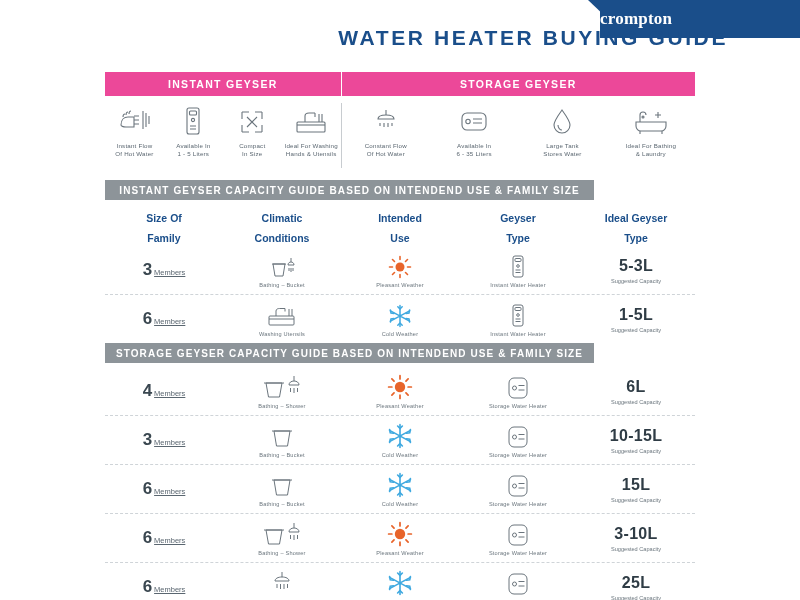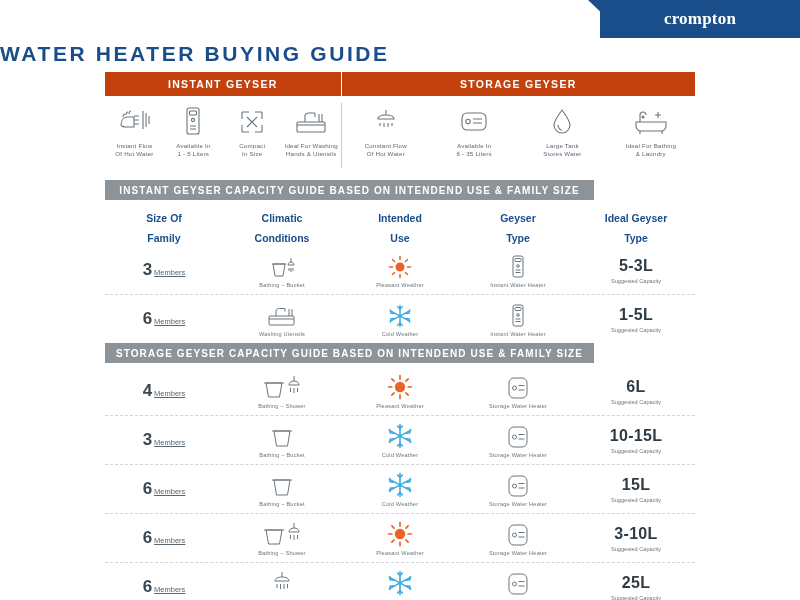--- a/index.html
+++ b/index.html
@@ -10,42 +10,42 @@
     color:#3c4a52;
     overflow:hidden;
   }
   .page{position:relative;width:800px;height:600px;}
 
   
   .brand-wrap{position:absolute;top:0;right:0;width:260px;height:44px;}
   .brand-bar{
     position:absolute;top:0;right:0;width:200px;height:38px;
     background:#1a4e8a;
-    display:flex;align-items:center;justify-content:center;
+    display:flex;align-items:center;
   }
   .brand-text{
     color:#ffffff;font-size:17px;font-weight:bold;letter-spacing:.2px;
     font-family:"Liberation Serif", serif;
   }
   .brand-flag{
     position:absolute;top:0;left:48px;width:0;height:0;
     border-top:38px solid #1a4e8a;
     border-left:40px solid transparent;
   }
 
   
   .main-title{
-    position:absolute;top:42px;left:0;width:728px;text-align:left;
+    position:absolute;top:26px;left:0;width:728px;text-align:right;
     font-size:21px;letter-spacing:2.6px;color:#1a4e8a;font-weight:bold;
   }
 
   
   .top-head{
     position:absolute;top:72px;left:105px;width:590px;height:24px;
-    background:#c2410c;display:flex;
+    background:#ec4899;display:flex;
   }
   .top-head .cell{
     color:#fff;font-size:10.5px;font-weight:bold;letter-spacing:1.3px;
     display:flex;align-items:center;justify-content:center;
   }
   .top-head .cell.left{width:40%;border-right:1px solid #ffffff;}
   .top-head .cell.right{width:60%;}
 
   
   .features{

